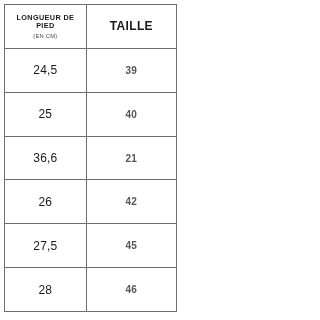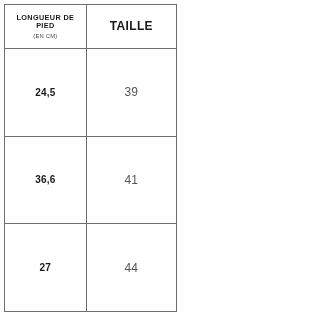--- a/index.html
+++ b/index.html
@@ -72,29 +72,29 @@
     font-weight: bold;
     letter-spacing: 0.35px;
     color: #1a1a1a;
     line-height: 1.1;
     text-transform: uppercase;
   }
 
   tbody tr { height: 30.5px; }
 
   .cell-length {
-    font-size: 10px;
-    font-weight: bold;
+    font-size: 12px;
+    font-weight: normal;
     color: #1a1a1a;
     letter-spacing: 0.2px;
   }
 
   .cell-size {
-    font-size: 12px;
-    font-weight: normal;
+    font-size: 10px;
+    font-weight: bold;
     color: #555555;
     letter-spacing: 0.2px;
   }
 </style>
 </head>
 <body>
 
 <div class="size-chart">
   <table class="chart-table">
     <colgroup>
@@ -111,22 +111,34 @@
           <span class="header-single">TAILLE</span>
         </th>
       </tr>
     </thead>
     <tbody>
       <tr>
         <td class="cell-length">24,5</td>
         <td class="cell-size">39</td>
       </tr>
       <tr>
-        <td class="cell-length">36,6</td>
-        <td class="cell-size">41</td>
+        <td class="cell-length">25</td>
+        <td class="cell-size">40</td>
       </tr>
       <tr>
-        <td class="cell-length">27</td>
-        <td class="cell-size">44</td>
+        <td class="cell-length">36,6</td>
+        <td class="cell-size">21</td>
+      </tr>
+      <tr>
+        <td class="cell-length">26</td>
+        <td class="cell-size">42</td>
+      </tr>
+      <tr>
+        <td class="cell-length">27,5</td>
+        <td class="cell-size">45</td>
+      </tr>
+      <tr>
+        <td class="cell-length">28</td>
+        <td class="cell-size">46</td>
       </tr>
     </tbody>
   </table>
 </div>
 
 </body></html>

